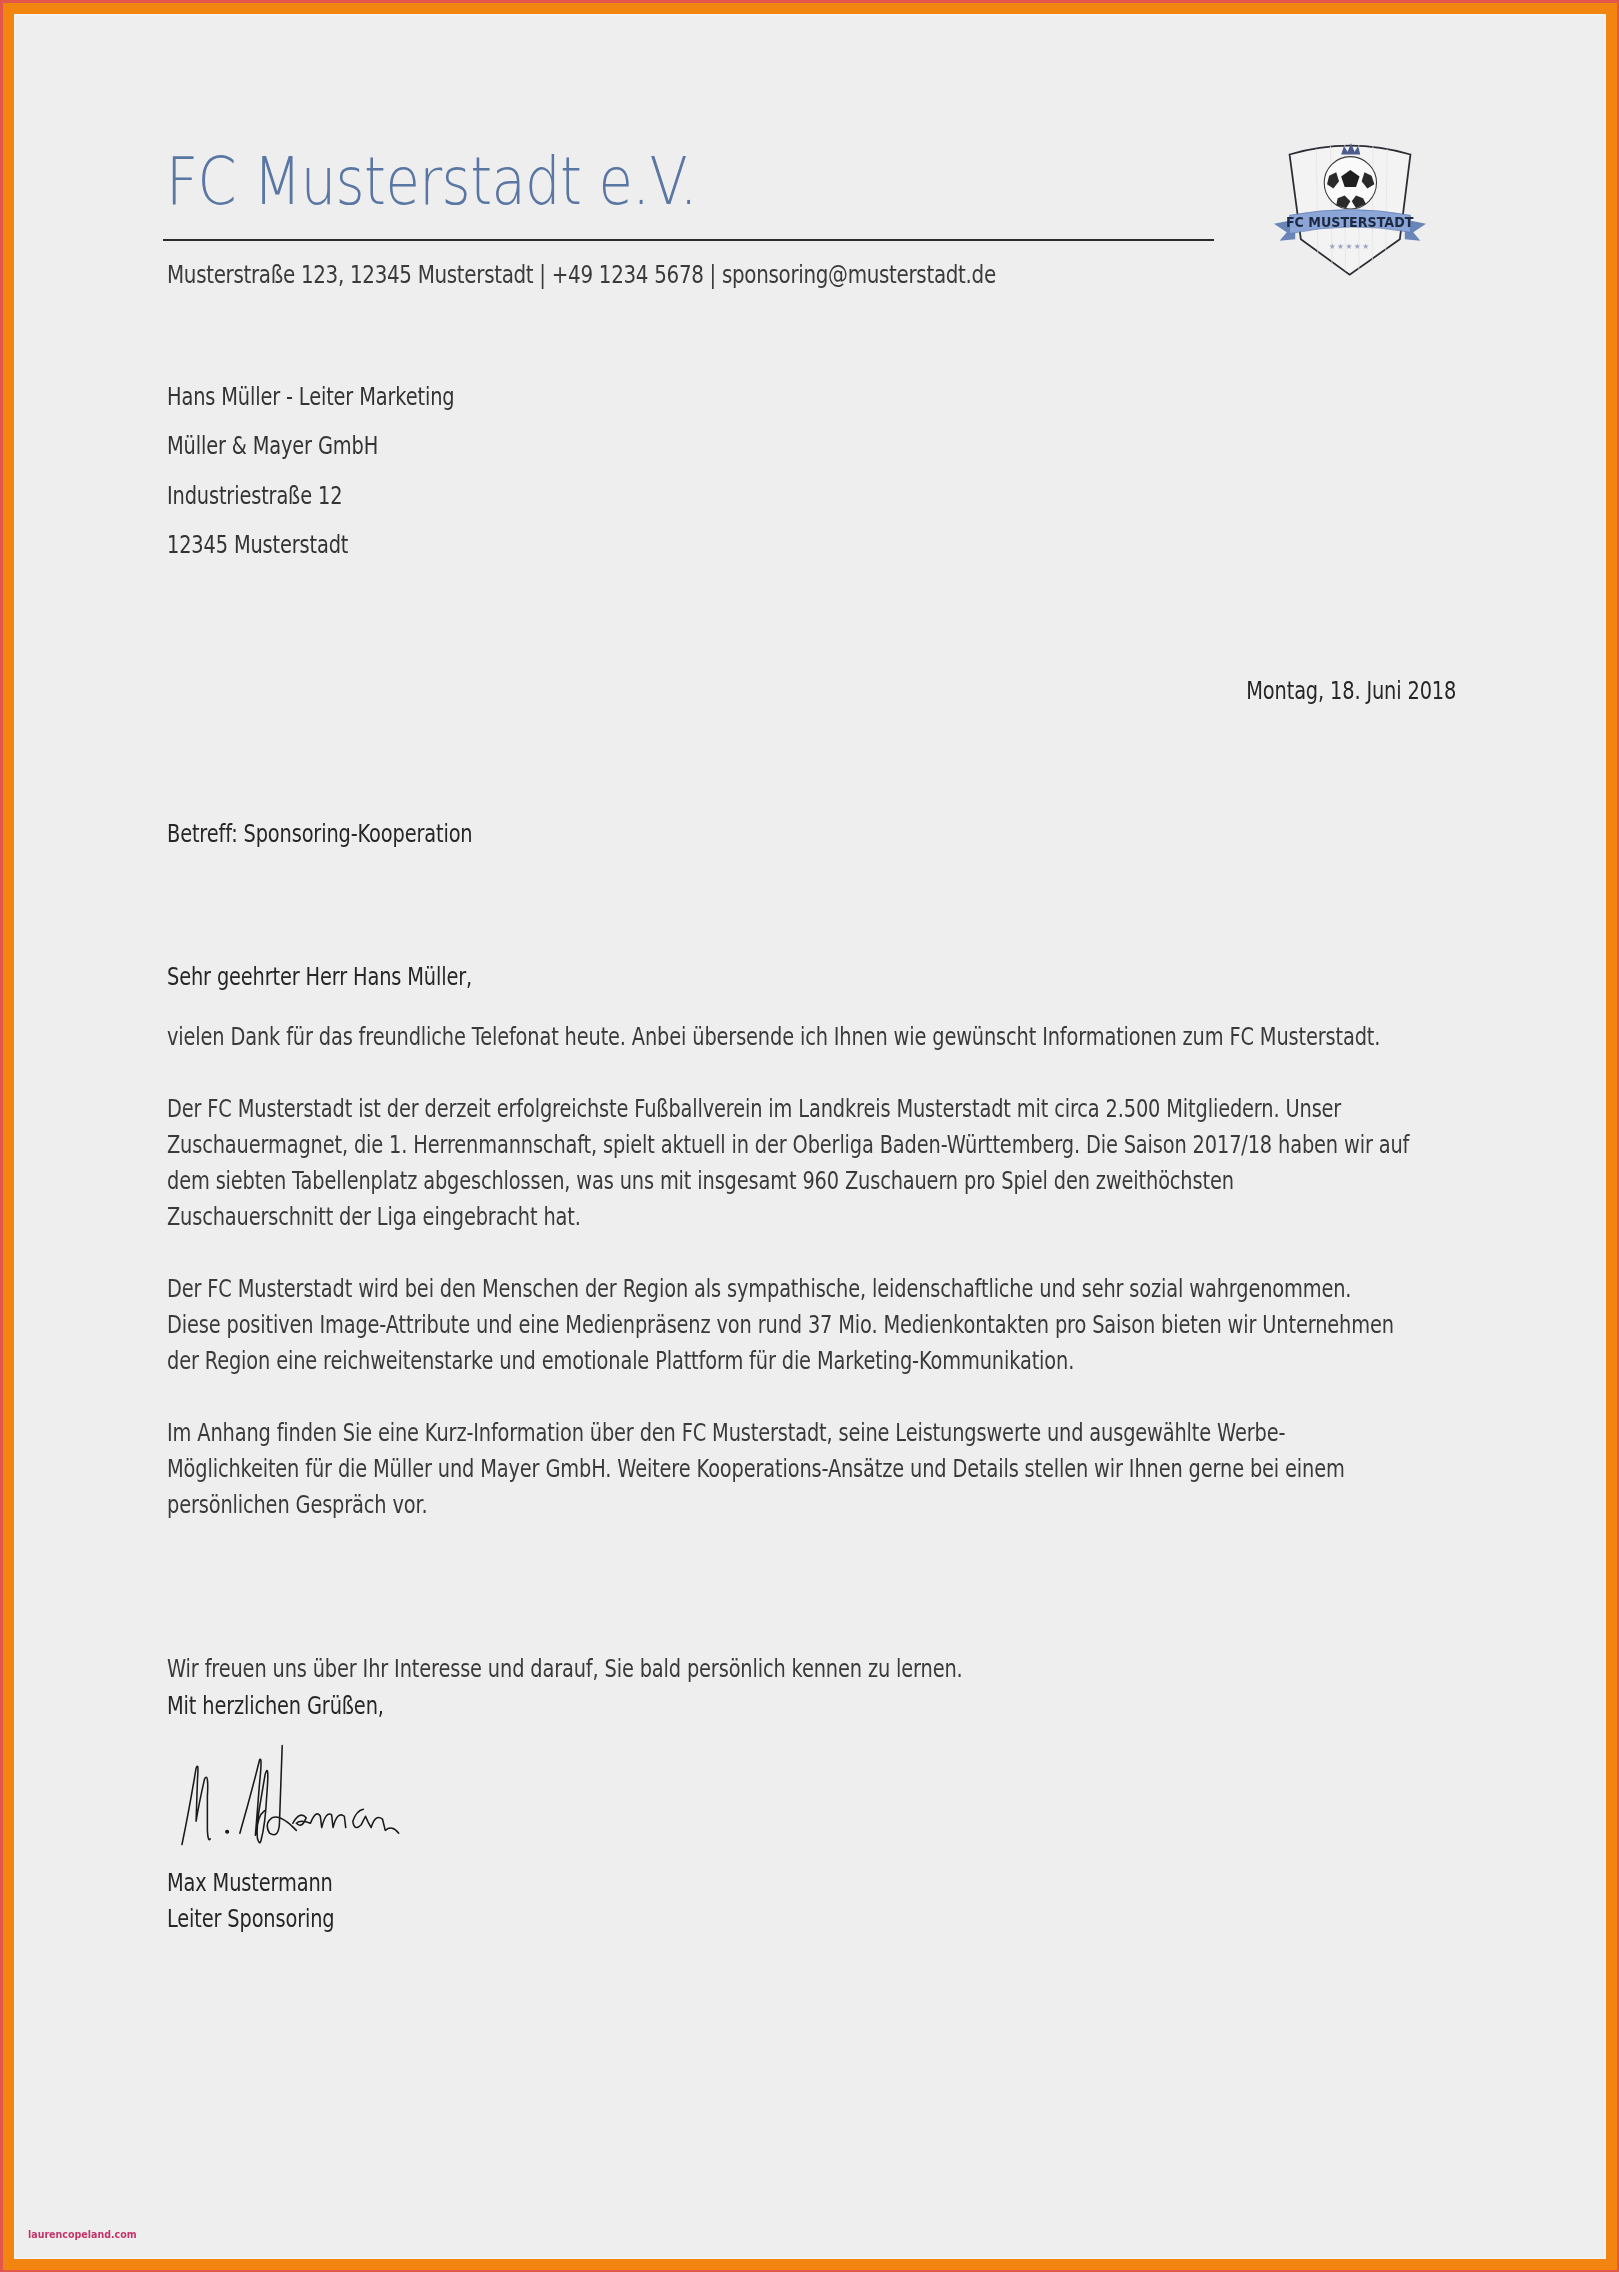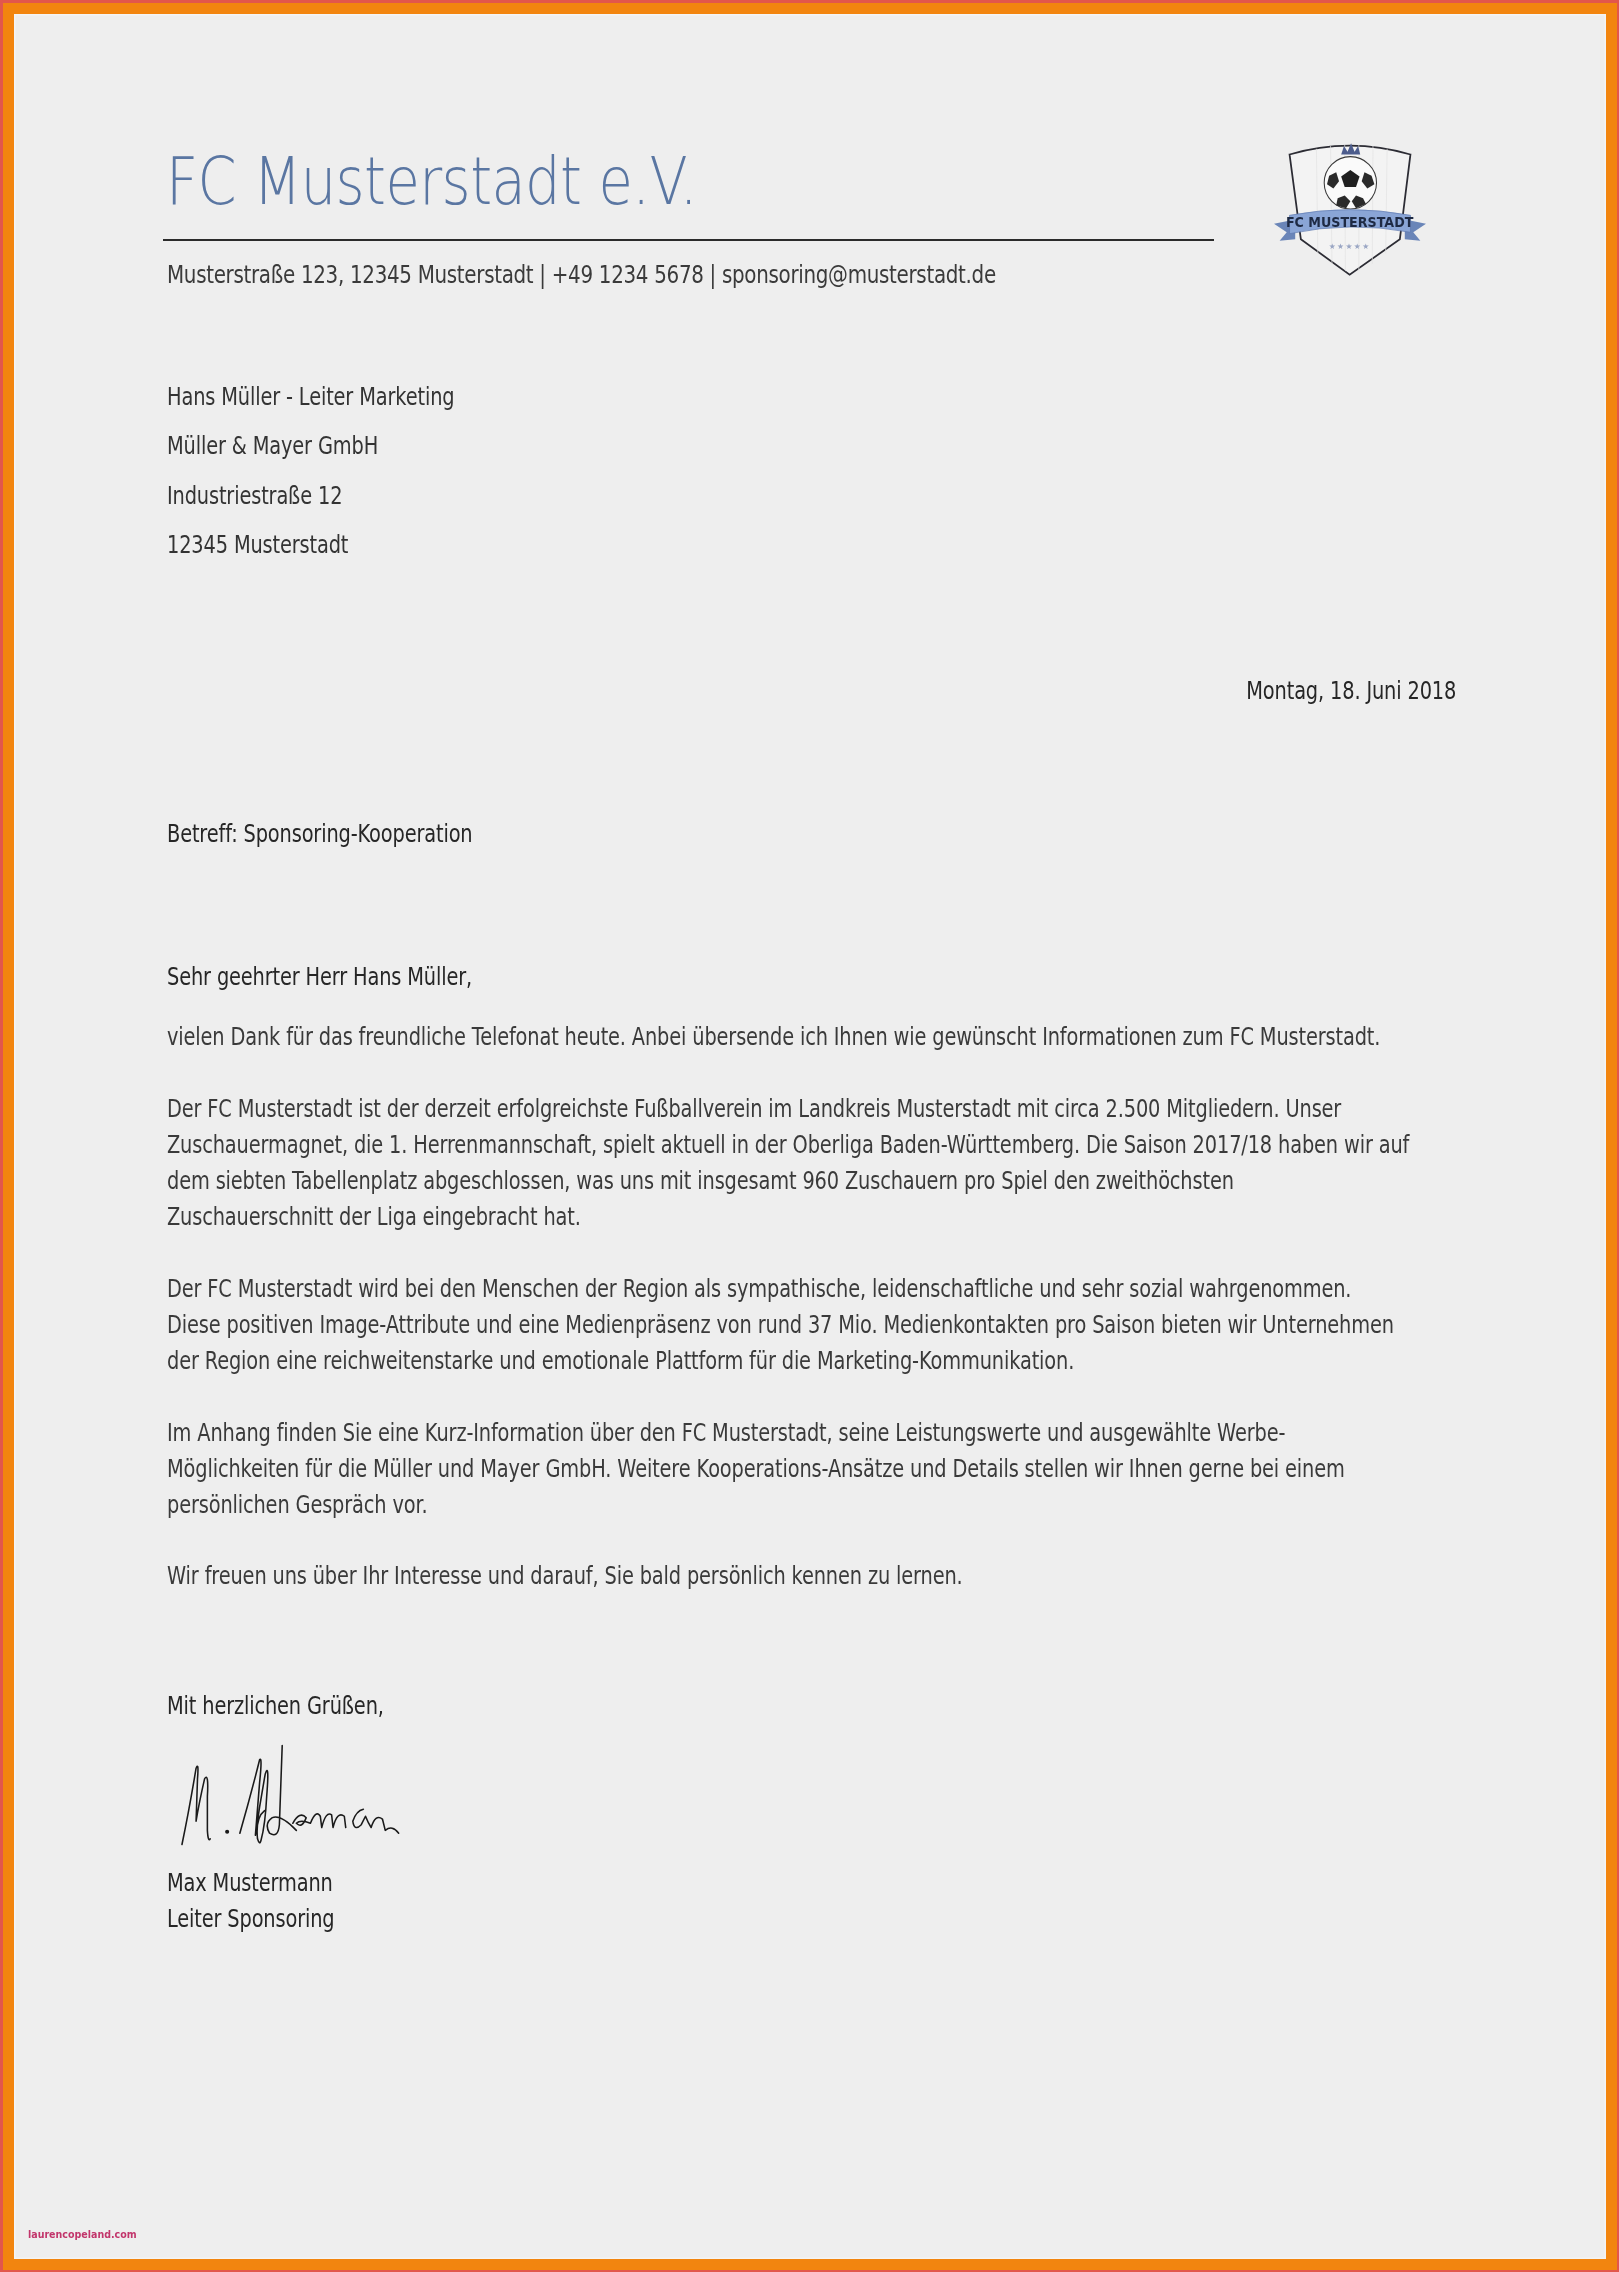--- a/index.html
+++ b/index.html
@@ -174,21 +174,21 @@
   <span class="line">Diese positiven Image-Attribute und eine Medienpräsenz von rund 37 Mio. Medienkontakten pro Saison bieten wir Unternehmen</span>
   <span class="line">der Region eine reichweitenstarke und emotionale Plattform für die Marketing-Kommunikation.</span>
 </div>
 
 <div class="para" style="top:1414px;">
   <span class="line">Im Anhang finden Sie eine Kurz-Information über den FC Musterstadt, seine Leistungswerte und ausgewählte Werbe-</span>
   <span class="line">Möglichkeiten für die Müller und Mayer GmbH. Weitere Kooperations-Ansätze und Details stellen wir Ihnen gerne bei einem</span>
   <span class="line">persönlichen Gespräch vor.</span>
 </div>
 
-<div class="para" style="top:1557px;">
+<div class="para" style="top:1650px;">
   <span class="line">Wir freuen uns über Ihr Interesse und darauf, Sie bald persönlich kennen zu lernen.</span>
 </div>
 
 <p class="abs txt txt-dark" style="left:167px; top:1693px;">Mit herzlichen Grüßen,</p>
 
 <svg class="abs signature" viewBox="0 0 400 170" xmlns="http://www.w3.org/2000/svg">
   <g fill="none" stroke="#1a1a1a" stroke-width="2.2" stroke-linecap="round" stroke-linejoin="round">
     <path d="M8 148 Q18 100 28 40 Q32 30 30 55 L28 115 Q32 90 40 55 Q46 45 44 80 L44 128 Q45 145 48 140"></path>
     <circle cx="72" cy="130" r="1.8" fill="#1a1a1a"></circle>
     <path d="M90 132 Q105 80 118 28 Q122 22 118 60 L112 135 Q118 92 126 48 Q132 30 128 80 Q126 120 120 142 Q118 150 115 140 Q112 110 125 100"></path>

